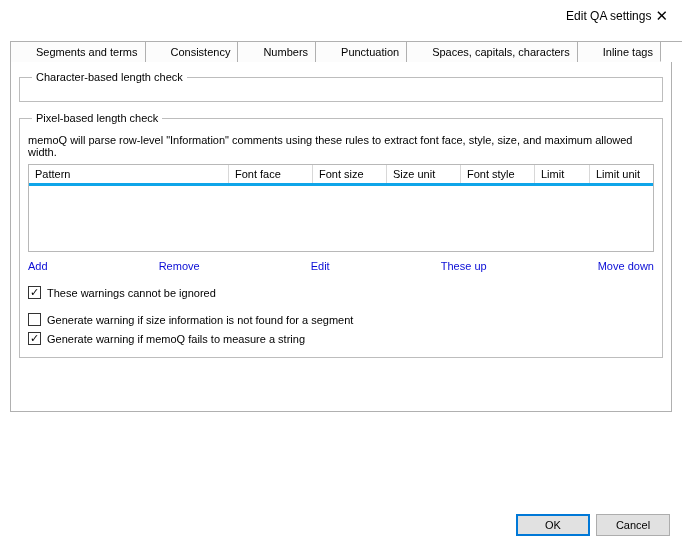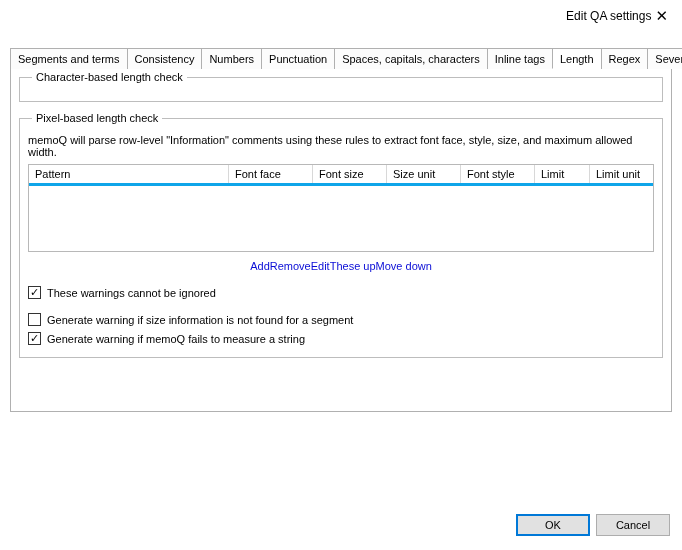--- a/index.html
+++ b/index.html
@@ -2,34 +2,34 @@
 <html><head>
 <meta charset="utf-8">
 <style>
 * { box-sizing: border-box; margin: 0; padding: 0; }
 body { font-family: "Segoe UI", Tahoma, sans-serif; font-size: 11px; background: #fff; color: #000; width: 682px; height: 550px; overflow: hidden; position: relative; }
 .titlebar { display: flex; align-items: center; justify-content: flex-end; padding: 8px 10px 6px 10px; }
 .titlebar .title { font-size: 12px; }
 .titlebar .close { font-size: 15px; font-family: Arial, sans-serif; line-height: 1; cursor: default; padding: 0 4px; }
 .content { padding: 0 10px; }
 .tabs { display: flex; border-bottom: 1px solid #b0b0b0; margin-top: 6px; }
-.tab { padding: 4px 7px 3px 7px; border: 1px solid #b0b0b0; border-bottom: none; margin-right: -1px; background: #fcfcfc; position: relative; top: 13px; white-space: nowrap; cursor: default; }
+.tab { padding: 4px 7px 3px 25px; border: 1px solid #b0b0b0; border-bottom: none; margin-right: -1px; background: #fcfcfc; position: relative; top: 6px; white-space: nowrap; cursor: default; }
 .tab.active { background: #fff; border-bottom: 1px solid #fff; }
 .tabpanel { border: 1px solid #b0b0b0; border-top: none; padding: 10px 8px 8px 8px; min-height: 355px; }
 fieldset { border: 1px solid #bdbdbd; margin: 4px 0 10px 0; padding: 8px 8px 10px 8px; position: relative; }
 legend { font-size: 11px; padding: 0 4px; margin-left: 4px; color: #000; }
 .row { display: flex; align-items: center; margin: 2px 0; }
 .cb { width: 13px; height: 13px; border: 1px solid #333; margin-right: 6px; display: inline-flex; align-items: center; justify-content: center; background: #fff; }
 .cb.checked::after { content: "✓"; font-size: 11px; line-height: 1; color: #000; }
 .desc { font-size: 11px; margin: 2px 0 6px 0; }
 .grid { border: 1px solid #b8b8b8; height: 88px; background: #fff; }
 .grid-header { display: flex; background: #fff; border-bottom: 3px solid #0ea5e9; }
 .gh { border-right: 1px solid #d8d8d8; padding: 3px 6px; font-size: 11px; background: #fff; }
 .gh:last-child { border-right: none; }
-.links { display: flex; justify-content: center; margin-top: 8px; font-size: 11px; }
+.links { display: flex; justify-content: space-between; margin-top: 8px; font-size: 11px; }
 .link { color: #0a0dd6; cursor: default; }
 .buttons { position: absolute; right: 12px; bottom: 14px; display: flex; gap: 6px; }
 .btn { min-width: 74px; height: 22px; border: 1px solid #adadad; background: #e1e1e1; font-size: 11px; display: inline-flex; align-items: center; justify-content: center; cursor: default; }
 .btn.primary { border: 2px solid #0078d7; background: #e1e1e1; }
 </style>
 </head>
 <body>
 
 <div class="titlebar">
   <div class="title">Edit QA settings</div>

